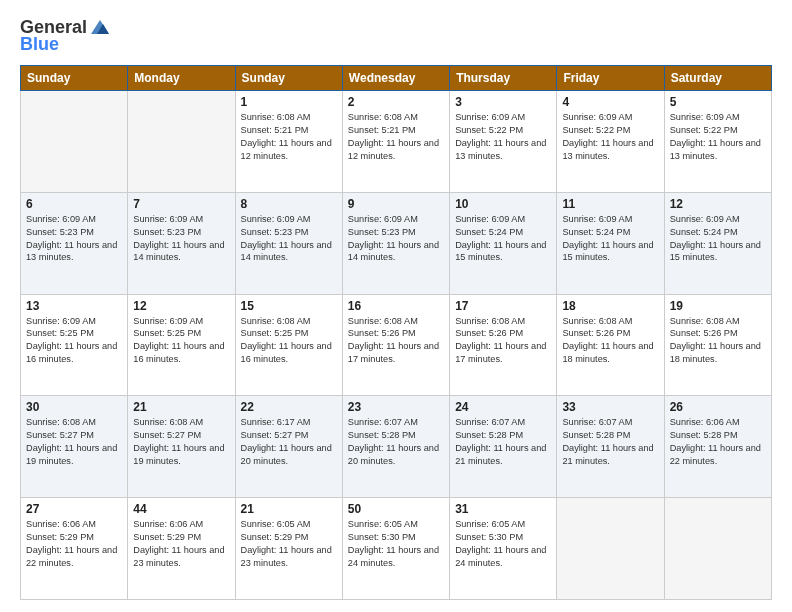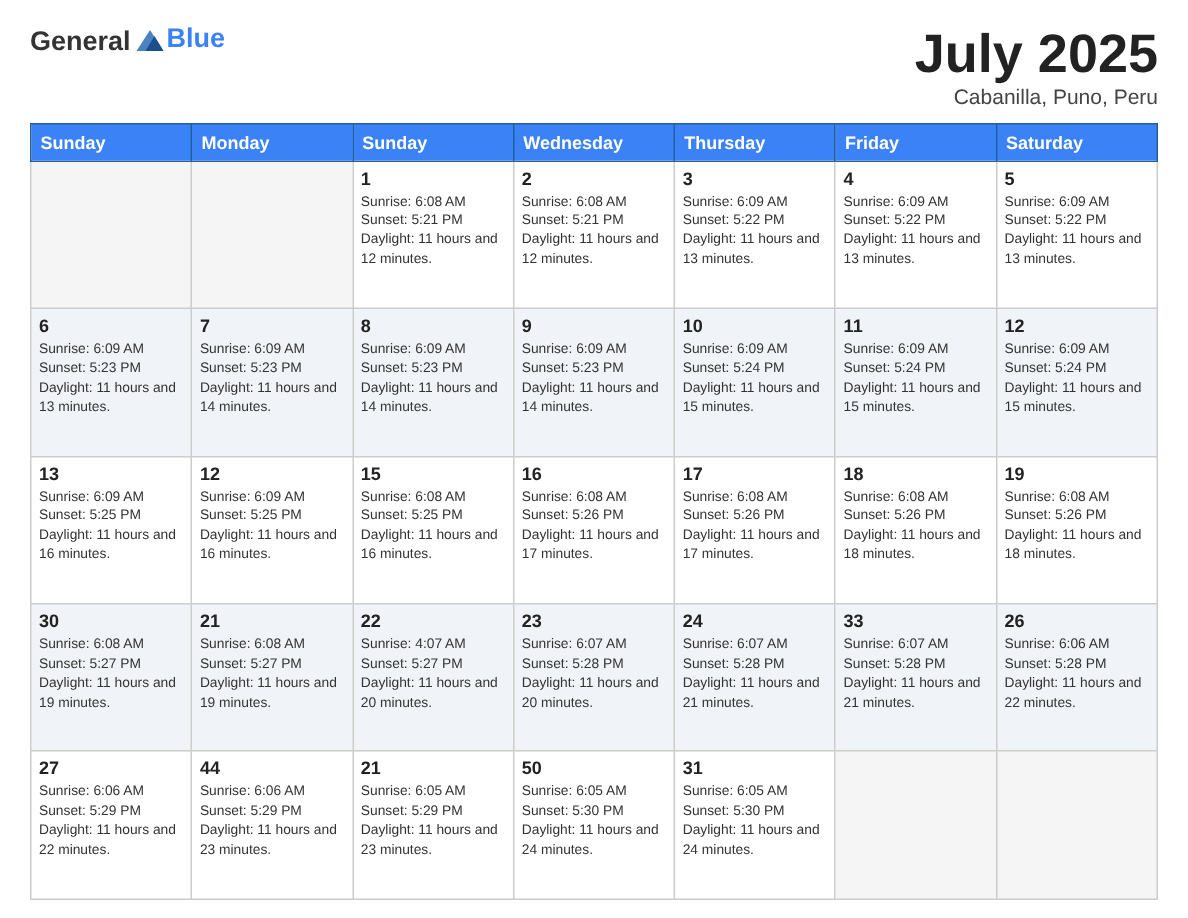--- a/index.html
+++ b/index.html
@@ -94,43 +94,39 @@
       color: #333;
       line-height: 1.4;
     }
     tr:nth-child(odd) td {
       background: #fff;
     }
     tr:nth-child(even) td {
       background: #f0f4f8;
     }
     .calendar thead tr th {
-      background: #3b82f6;
+      background: #a16207;
     }
   </style>
 </head>
 <body>
 
 <div class="page">
   <div class="header">
     <div class="logo">
-      <div style="display:flex;flex-direction:row;align-items:center;">
+      <div style="display:flex;flex-direction:column;align-items:flex-start;">
         <div style="display:flex;align-items:center;">
           <span class="logo-text-general">General</span>
           <svg class="logo-icon" viewBox="0 0 22 22" xmlns="http://www.w3.org/2000/svg">
             <polygon points="2,18 11,4 20,18" fill="#2a6db5" opacity="0.85"></polygon>
             <polygon points="8,18 14,8 20,18" fill="#1a4f8a"></polygon>
           </svg>
         </div>
         <span class="logo-text-blue" style="margin-top:-4px;">Blue</span>
       </div>
-    </div>
-    <div class="title-block">
-      <div class="month-title">July 2025</div>
-      <div class="location">Cabanilla, Puno, Peru</div>
     </div>
   </div>
 
   <table class="calendar">
     <thead>
       <tr>
       <th>Sunday</th>
           <th>Monday</th>
           <th>Sunday</th>
           <th>Wednesday</th>
@@ -270,21 +266,21 @@
 Daylight: 11 hours and 19 minutes.</div>
           </td>
           <td>
             <span class="day-number">21</span>
             <div class="day-info">Sunrise: 6:08 AM
 Sunset: 5:27 PM
 Daylight: 11 hours and 19 minutes.</div>
           </td>
           <td>
             <span class="day-number">22</span>
-            <div class="day-info">Sunrise: 4:07 AM
+            <div class="day-info">Sunrise: 6:17 AM
 Sunset: 5:27 PM
 Daylight: 11 hours and 20 minutes.</div>
           </td>
           <td>
             <span class="day-number">23</span>
             <div class="day-info">Sunrise: 6:07 AM
 Sunset: 5:28 PM
 Daylight: 11 hours and 20 minutes.</div>
           </td>
           <td>

